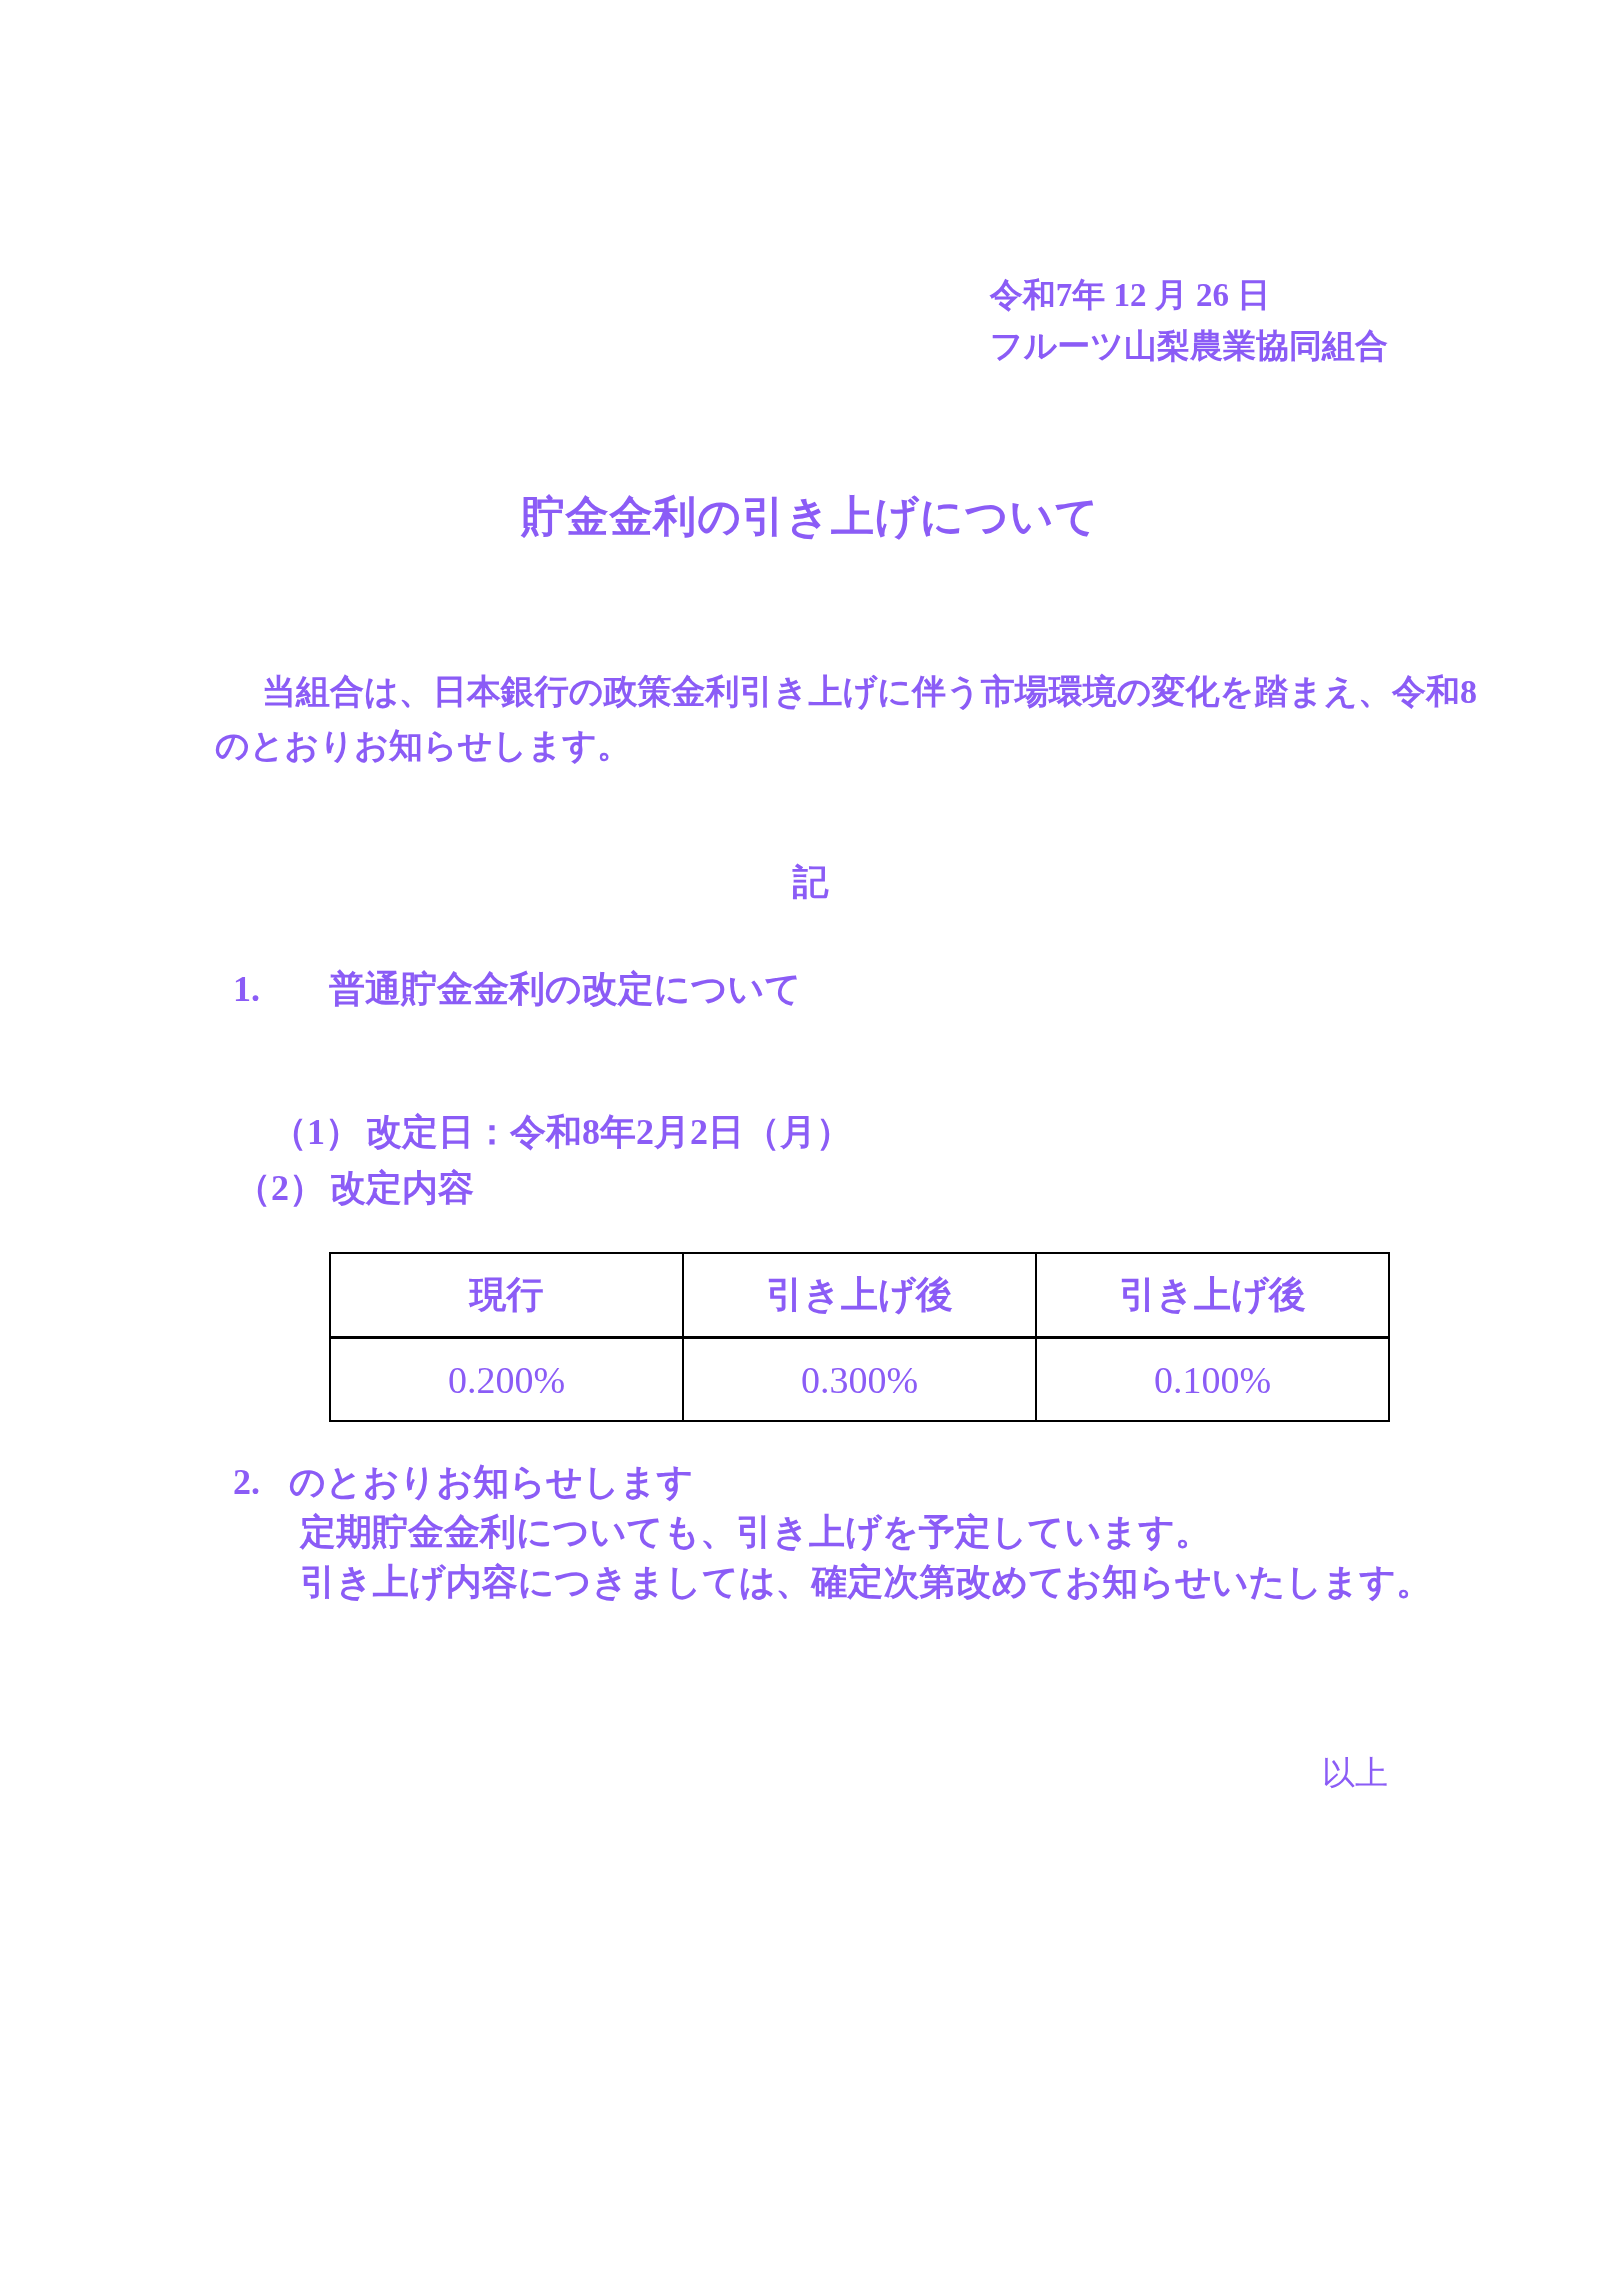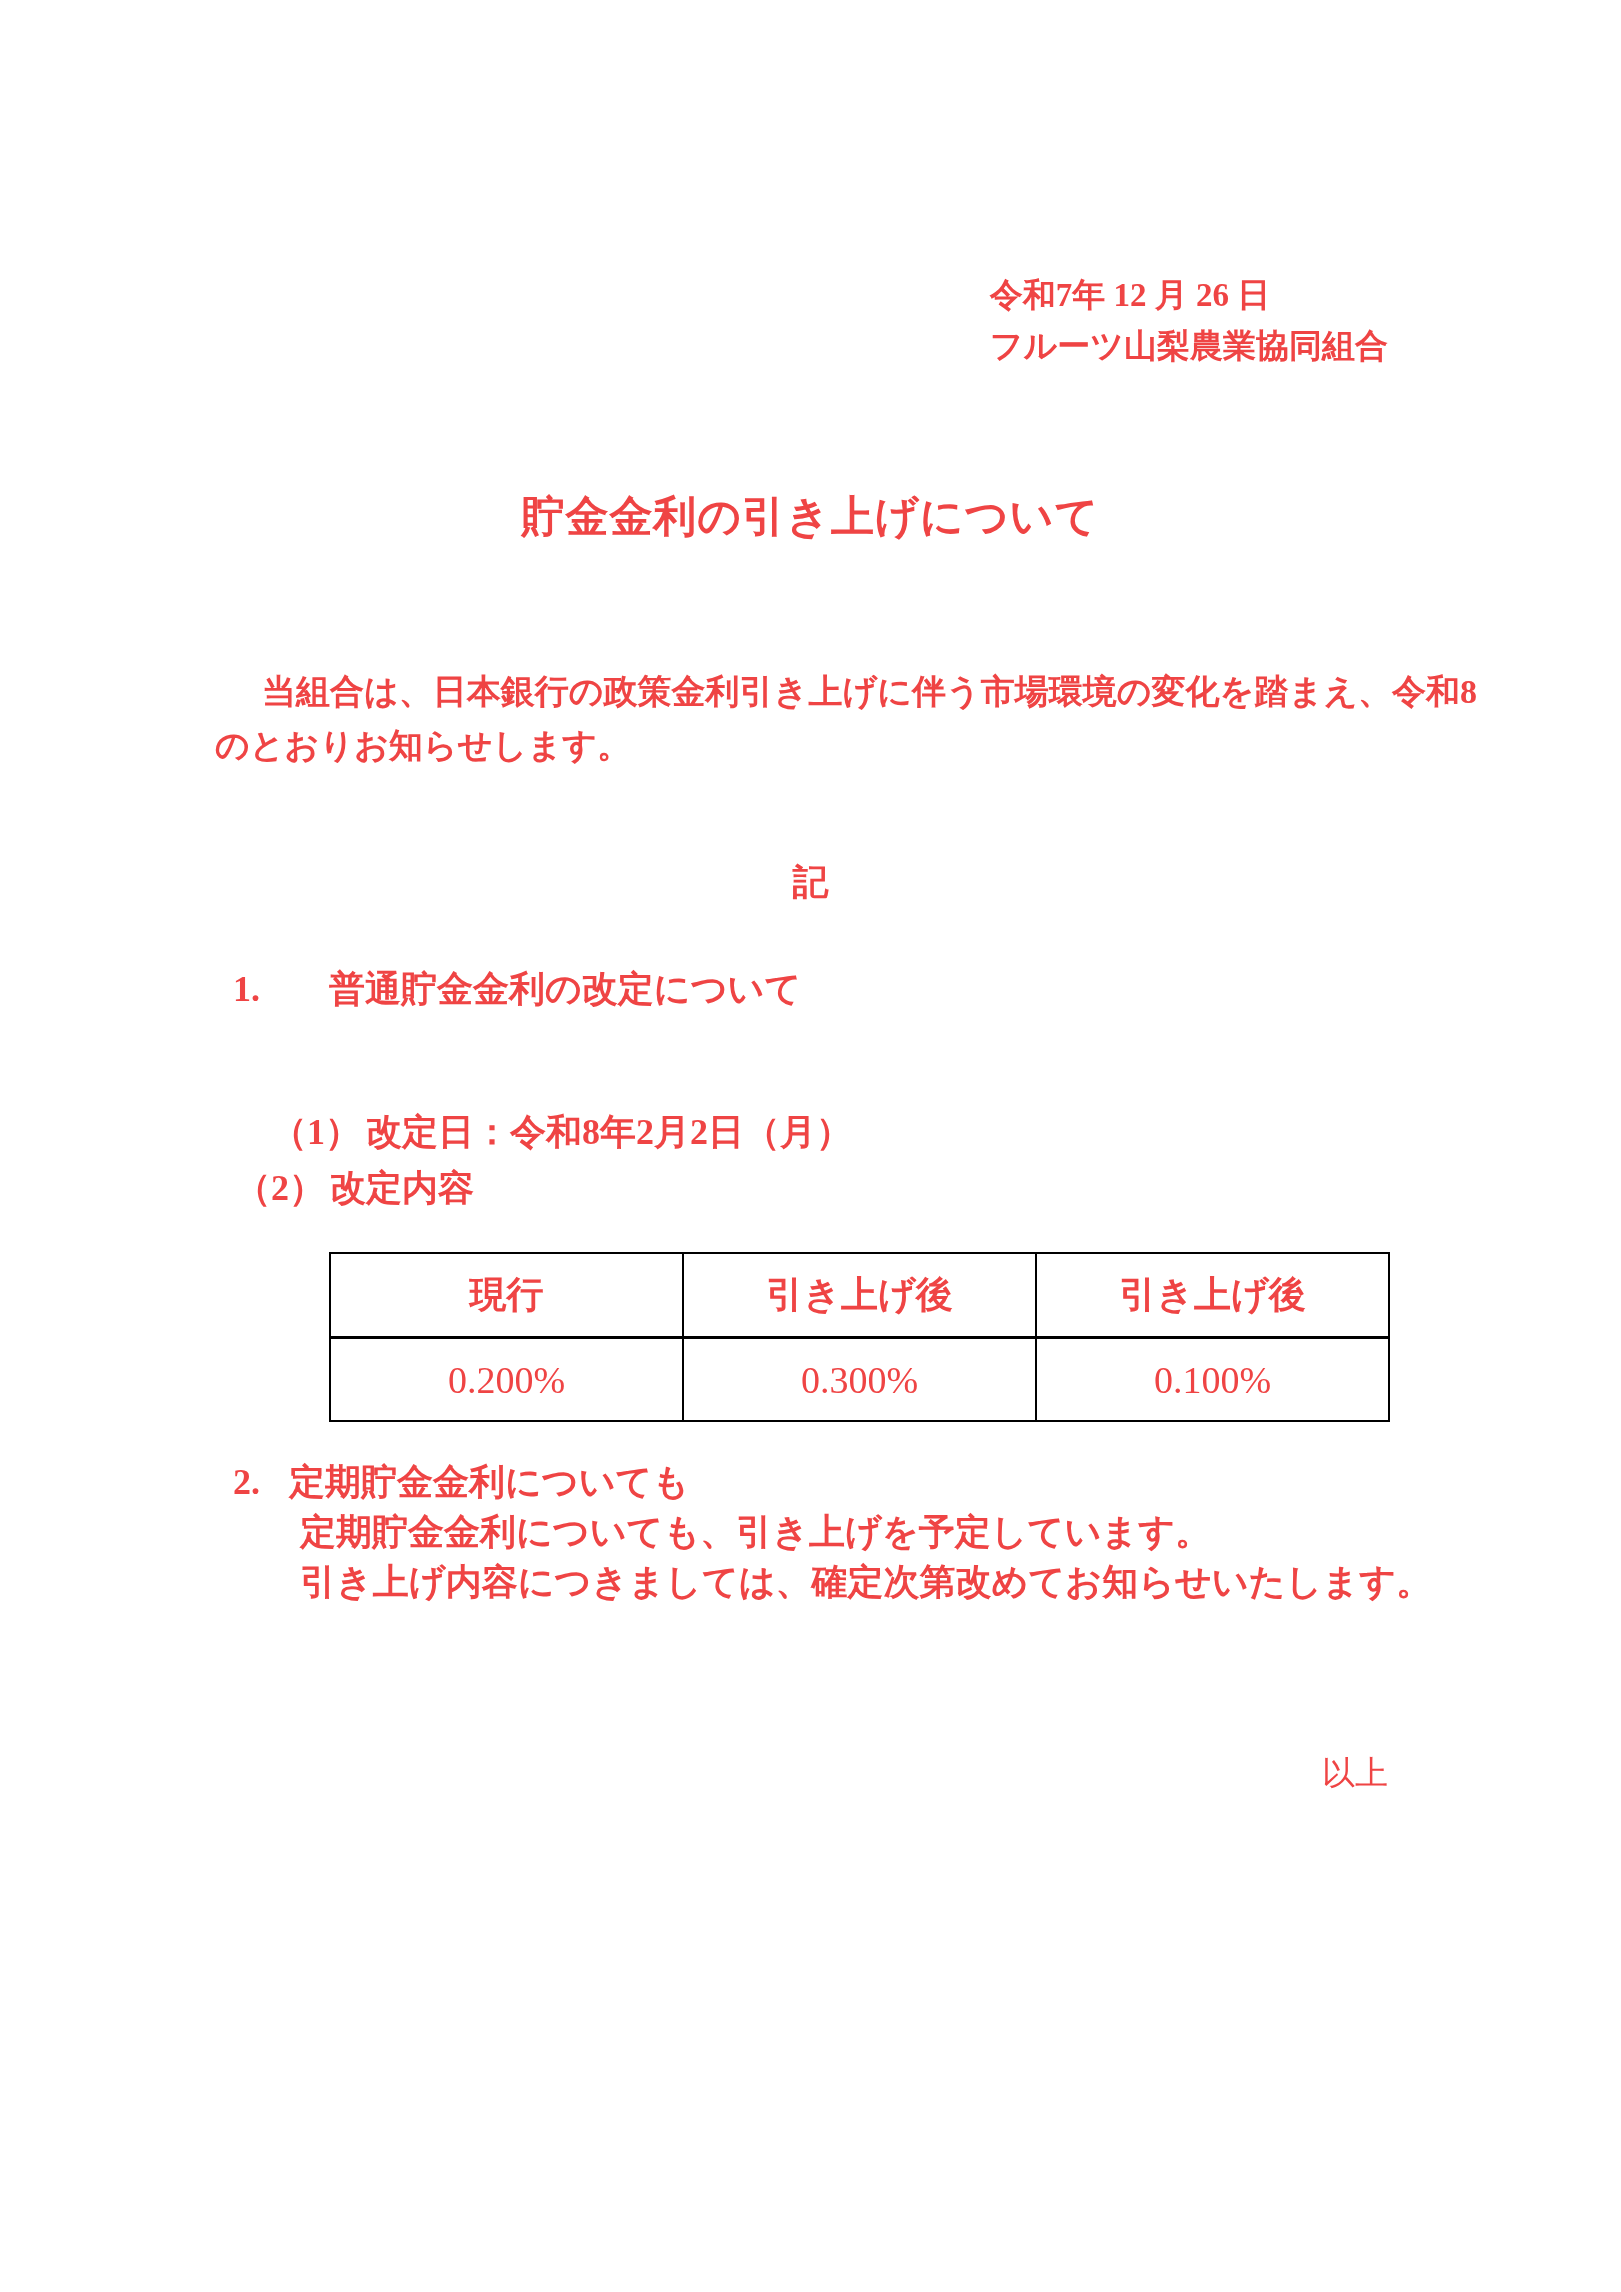--- a/index.html
+++ b/index.html
@@ -5,21 +5,21 @@
   html, body {
     margin: 0;
     padding: 0;
     background: #fff;
   }
   .page {
     position: relative;
     width: 1621px;
     height: 2293px;
     background: #ffffff;
-    color: #ef4444;
+    color: #8b5cf6;
     font-family: "Liberation Serif", "DejaVu Serif", serif;
     font-weight: bold;
     overflow: hidden;
   }
 
   
   .doc-header {
     position: absolute;
     top: 270px;
     right: 233px;
@@ -170,21 +170,21 @@
     <tbody>
       <tr>
         <td>0.200%</td>
         <td>0.300%</td>
         <td>0.100%</td>
       </tr>
     </tbody>
   </table>
 
   <div class="sec sec2-heading">
-    <span class="num">2.</span><span class="txt">定期貯金金利についても</span>
+    <span class="num">2.</span><span class="txt">のとおりお知らせします</span>
   </div>
 
   <div class="sec2-line l1">定期貯金金利についても、引き上げを予定しています。</div>
   <div class="sec2-line l2">引き上げ内容につきましては、確定次第改めてお知らせいたします。</div>
 
   <div class="closing">以上</div>
 
 </div>
 
 

